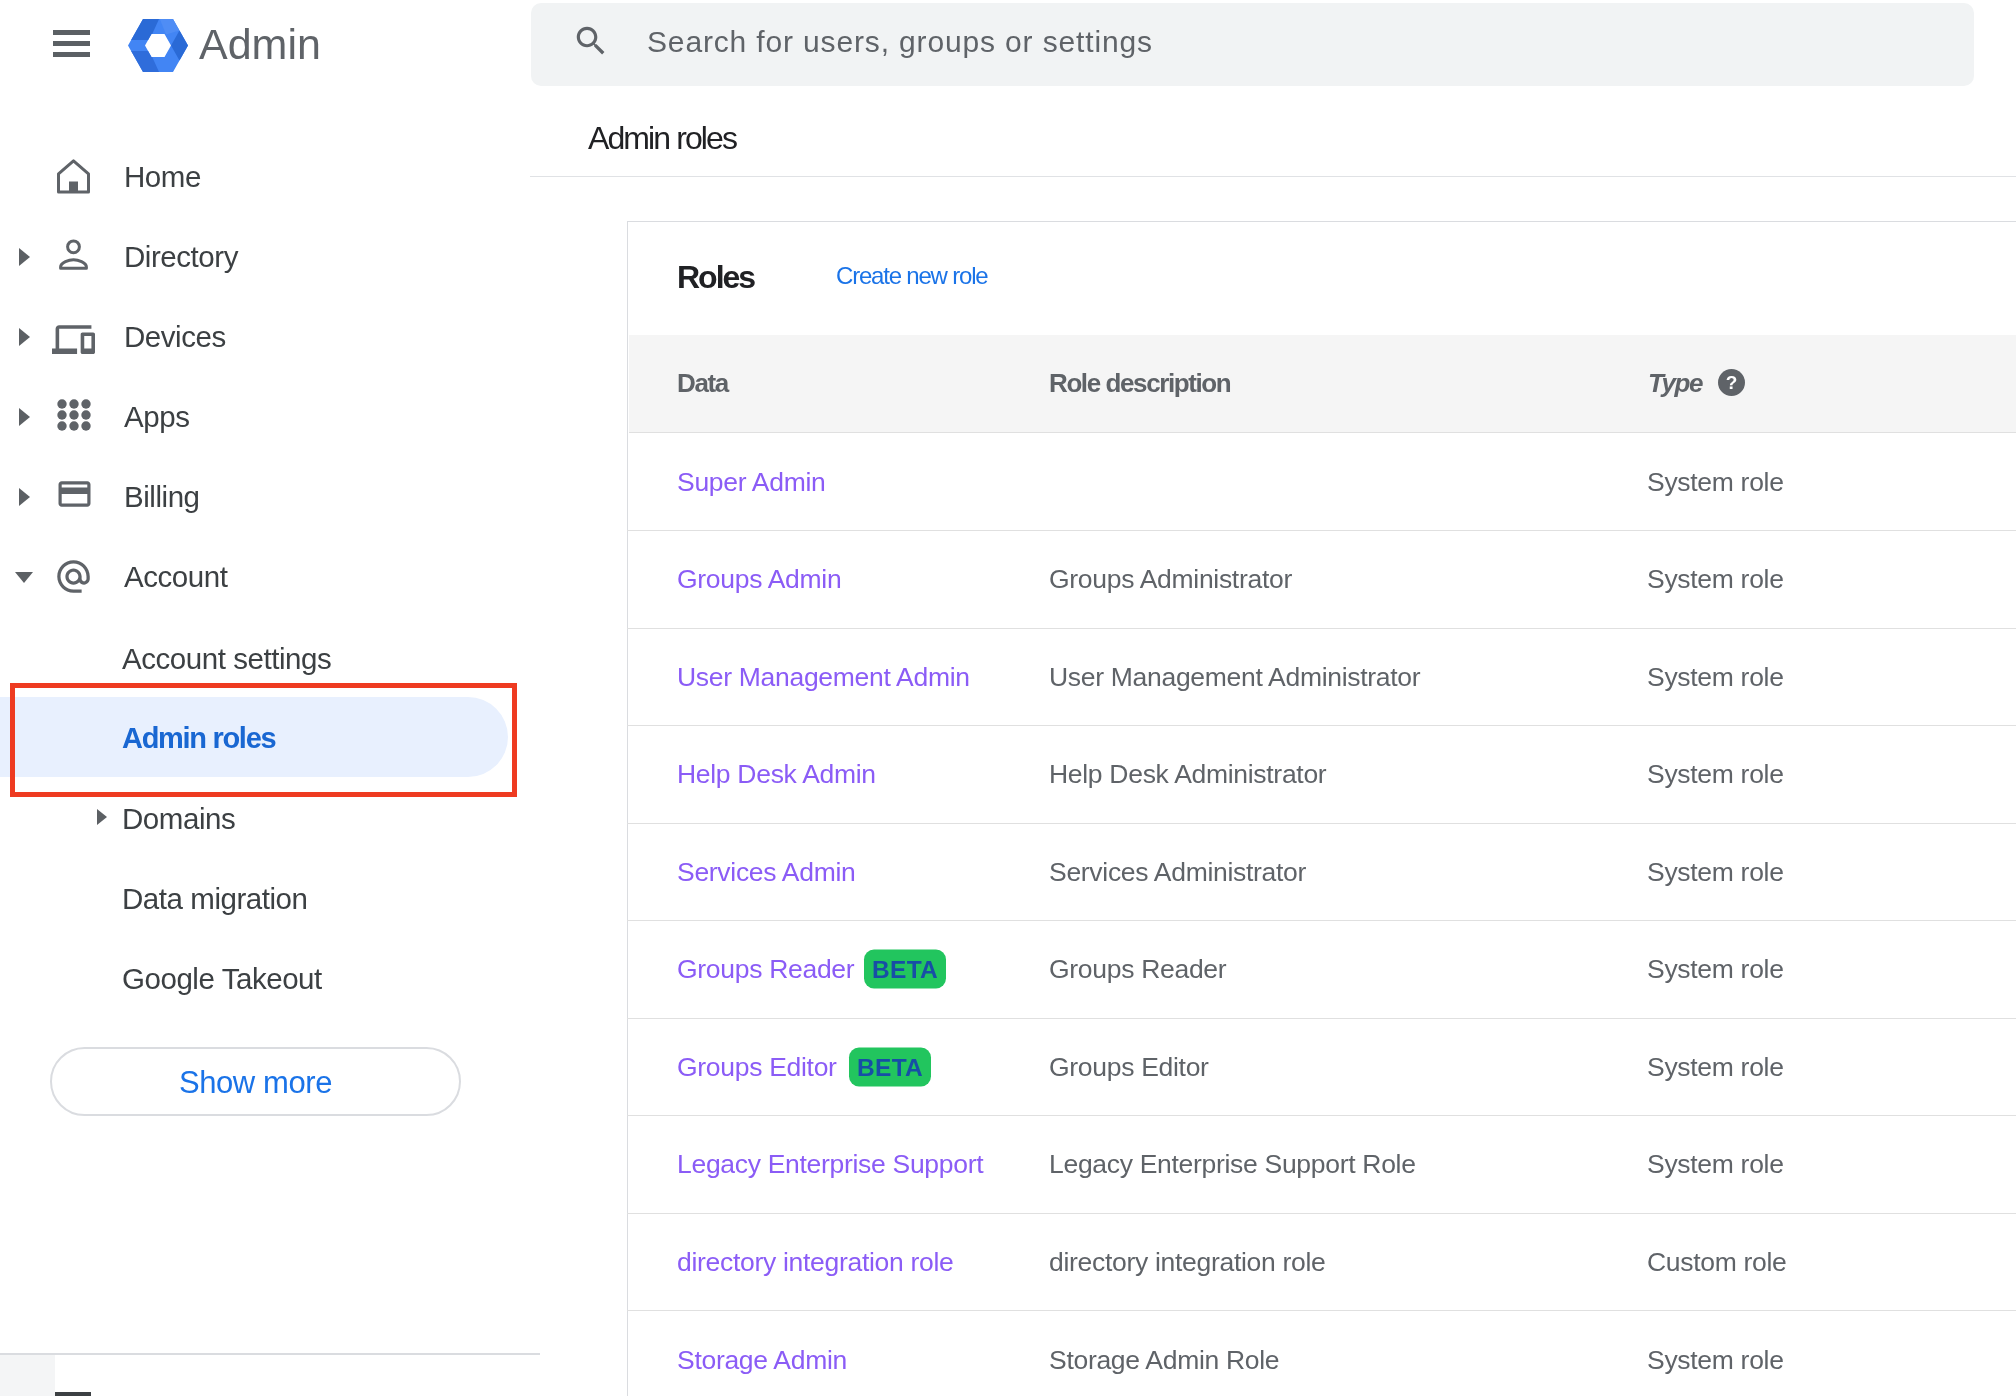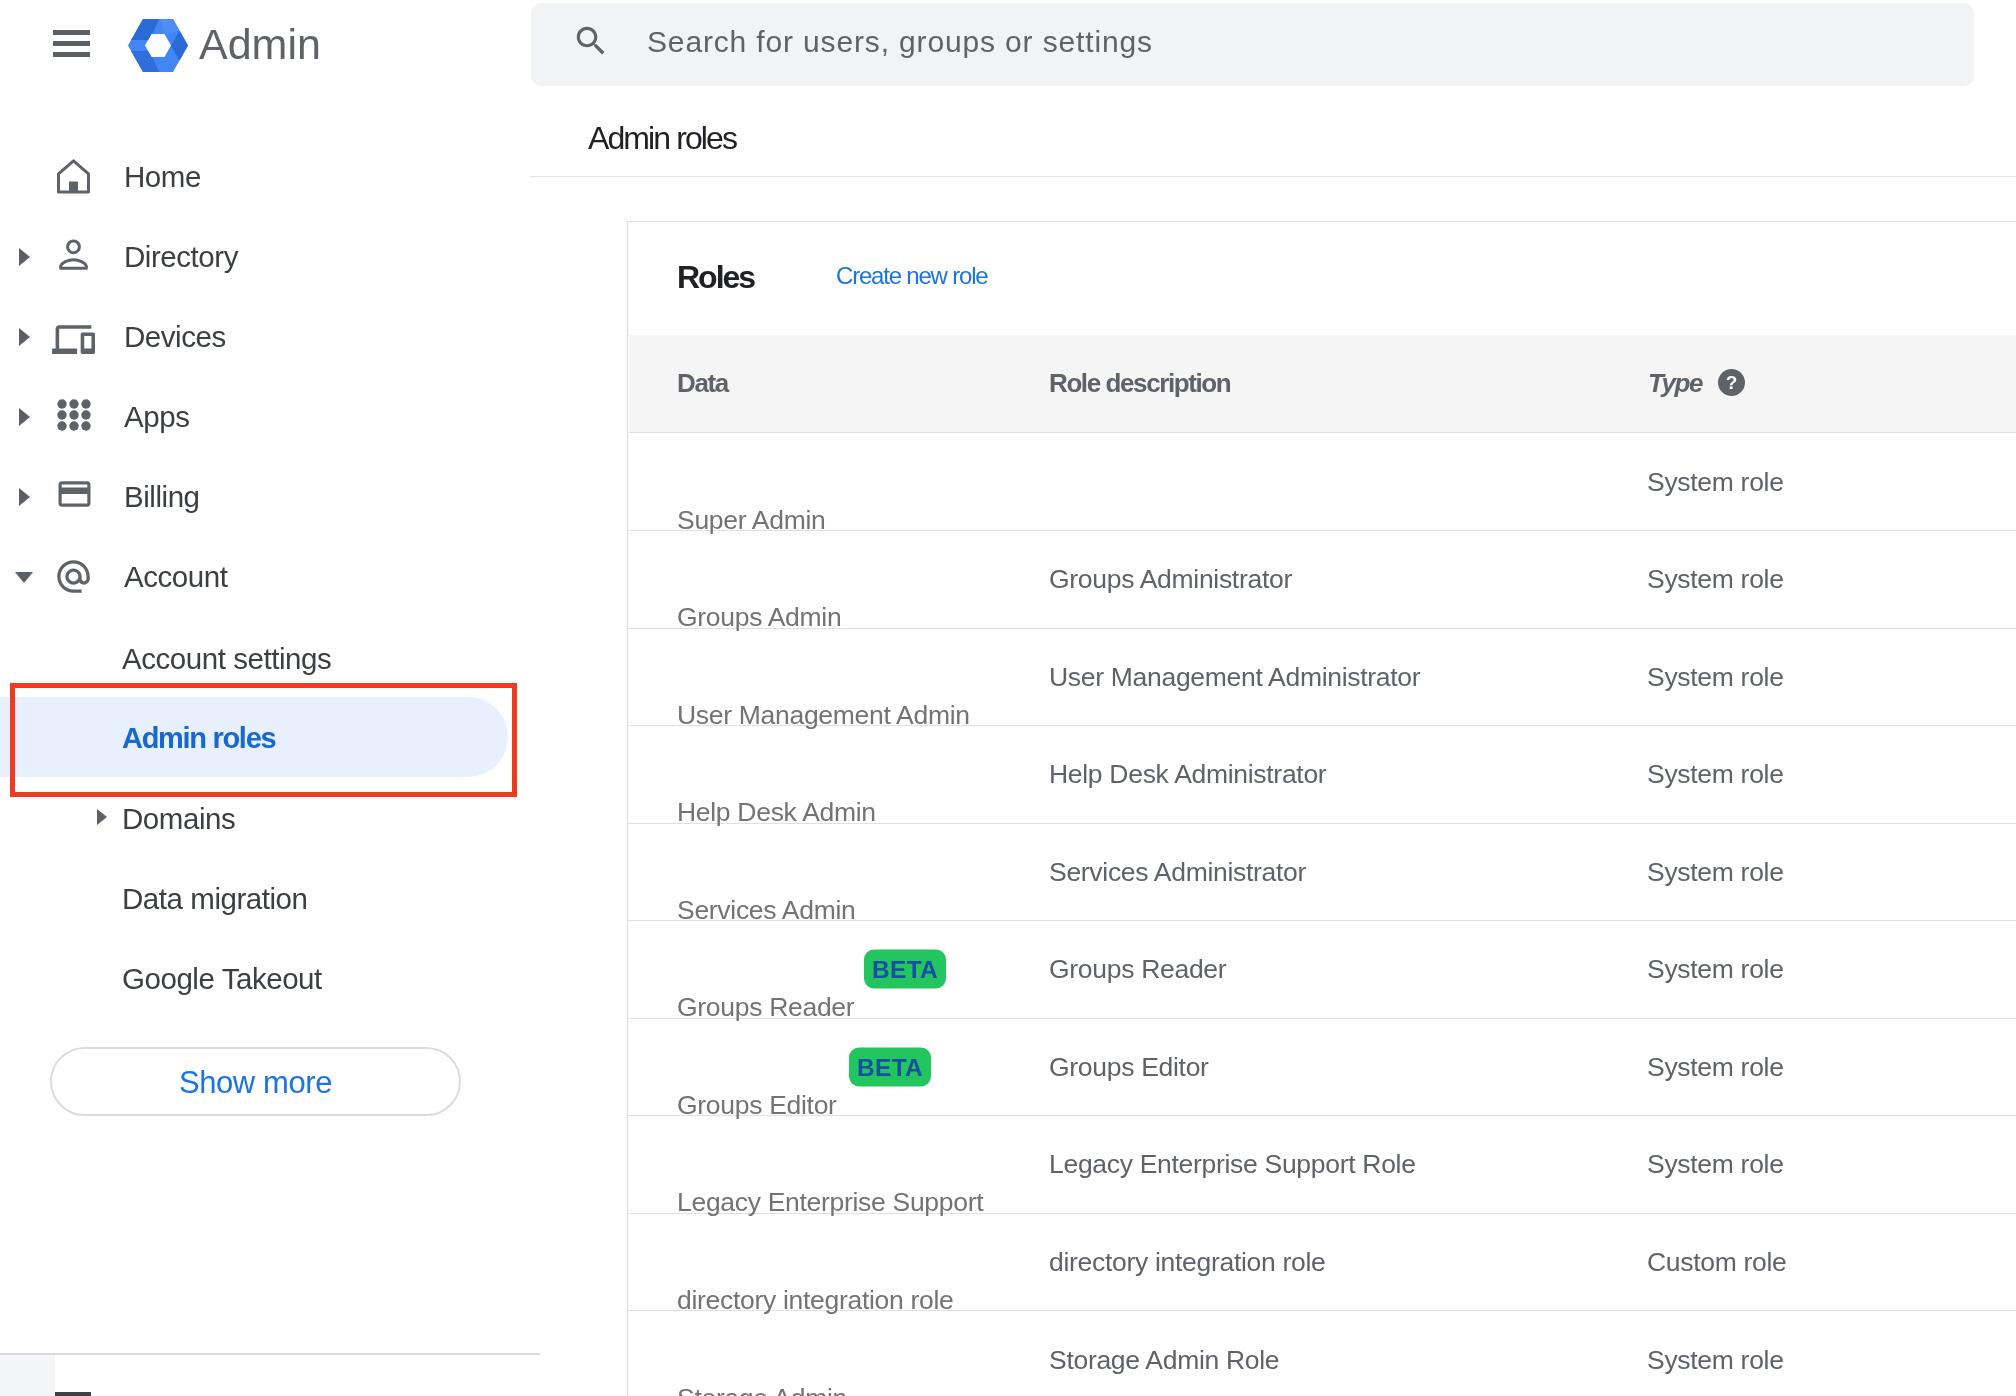--- a/index.html
+++ b/index.html
@@ -5,21 +5,21 @@
   * { margin:0; padding:0; box-sizing:border-box; }
   html,body { width:2016px; height:1396px; overflow:hidden; background:#fff;
     font-family:"Liberation Sans", sans-serif; }
   #page { position:relative; width:2016px; height:1396px; }
   .abs { position:absolute; }
   .nav-label { font-size:29.5px; color:#3c4043; letter-spacing:-0.45px; white-space:nowrap; }
   .tri-r { width:0; height:0; border-top:9px solid transparent; border-bottom:9px solid transparent; border-left:11px solid #5c6064; }
   .tri-d { width:0; height:0; border-left:9px solid transparent; border-right:9px solid transparent; border-top:11px solid #5c6064; }
   .row { position:absolute; left:627px; width:1389px; border-bottom:1.5px solid #e0e0e0; }
   .cell { position:absolute; top:50%; transform:translateY(-50%); white-space:nowrap; letter-spacing:-0.3px; }
-  .link { color:#737373; font-size:26.5px;margin-top:38px; }
+  .link { color:#8b5cf6; font-size:26.5px; }
   .desc { color:#5f6368; font-size:26.5px; }
   .beta { display:inline-block; background:#22c55e; color:#174ea6; font-weight:bold;
           font-size:24.5px; border-radius:10px; letter-spacing:0.3px; line-height:31px; }
 </style>
 </head>
 <body>
 <div id="page">
 
   <div class="abs" style="left:53px; top:30px;">
     <div style="width:37px;height:5px;background:#5b6064;"></div>

